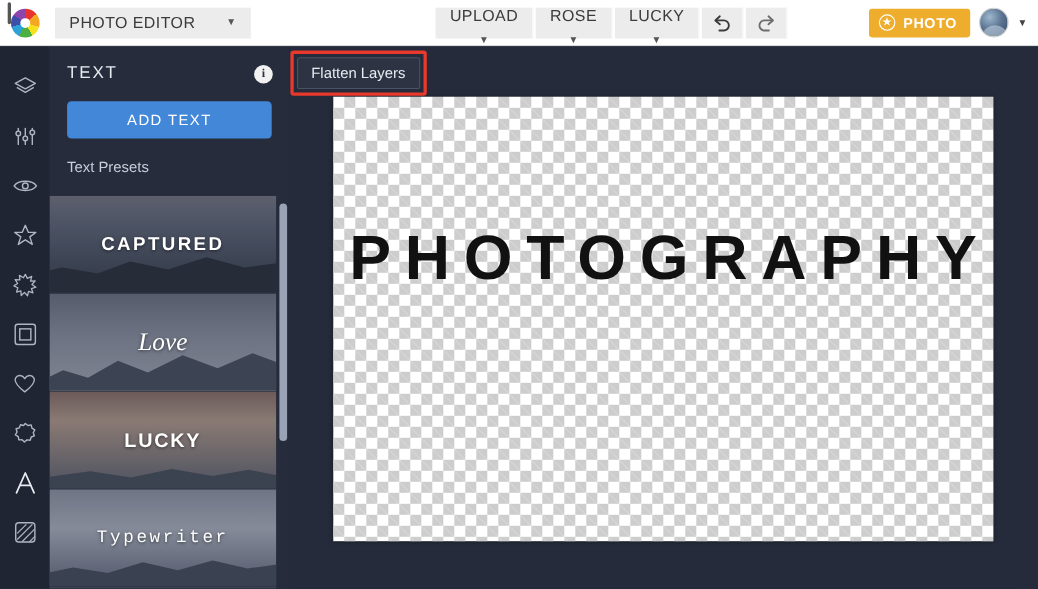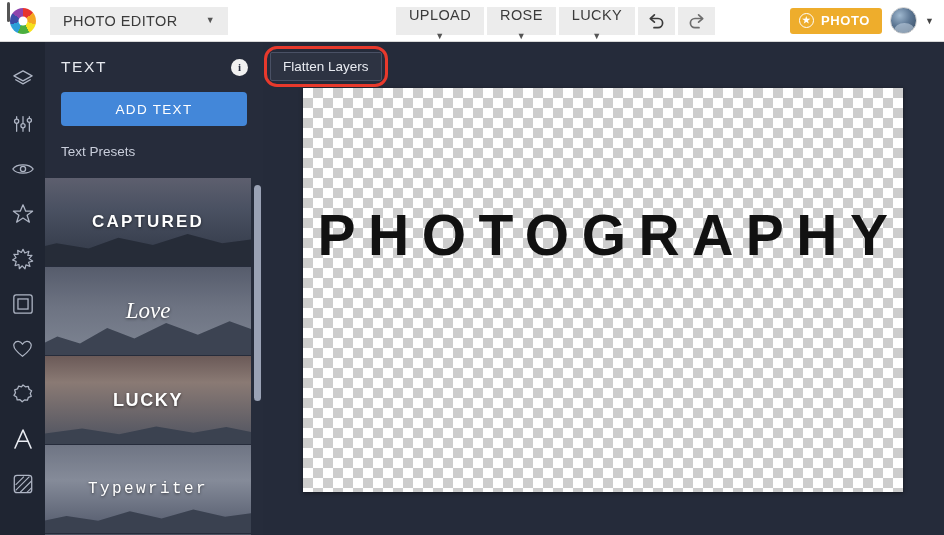--- a/index.html
+++ b/index.html
@@ -142,21 +142,21 @@
     background: #20263300;
   }
   #panel-thumb {
     position: absolute; left: 0; top: 3px; width: 7px; height: 216px;
     background: #9aa2b5; border-radius: 4px; cursor: pointer;
   }
 
   
   #flatten-wrap {
     position: absolute; left: 264px; top: 46px; padding: 3px;
-    border: 3px solid #e8392c; border-radius: 13px; cursor: pointer;
+    border: 3px solid #e8392c; border-radius: 3px; cursor: pointer;
   }
   #flatten-btn {
     background: #2d3342; color: #e8ebf1; border: 1px solid #4a5165;
     border-radius: 2px; font-size: 13.5px; padding: 6px 12px; white-space: nowrap;
   }
 
   
   #stage {
     position: absolute; left: 263px; top: 42px; width: 681px; height: 493px;
     background: #252b3a;

